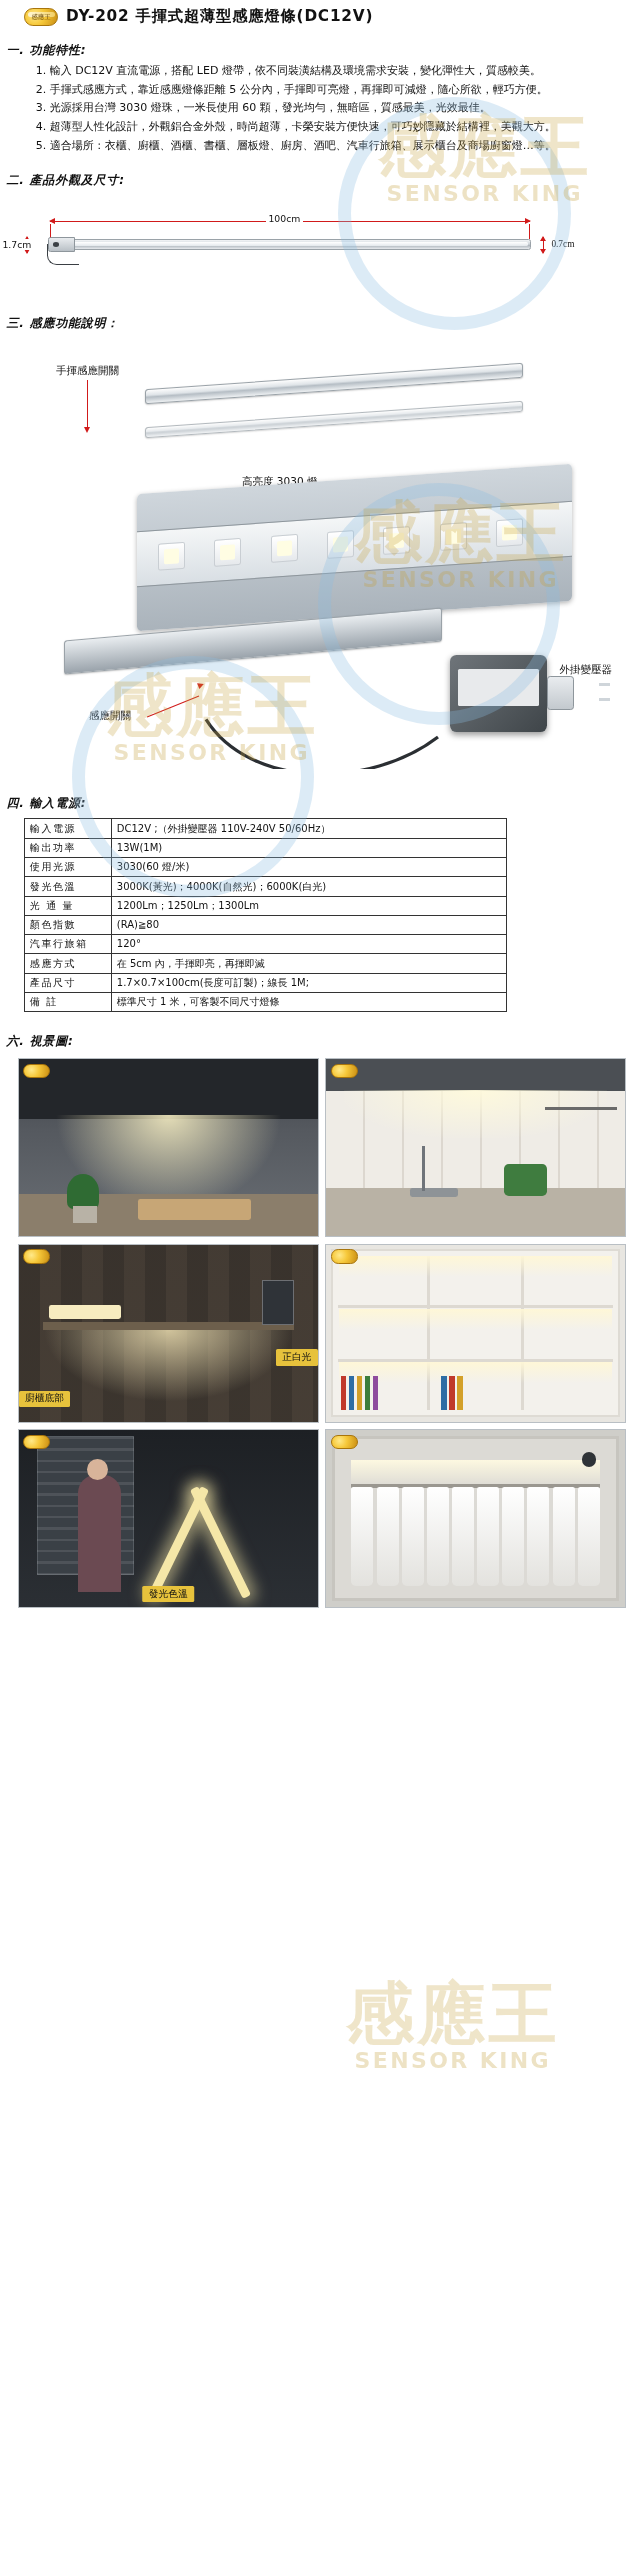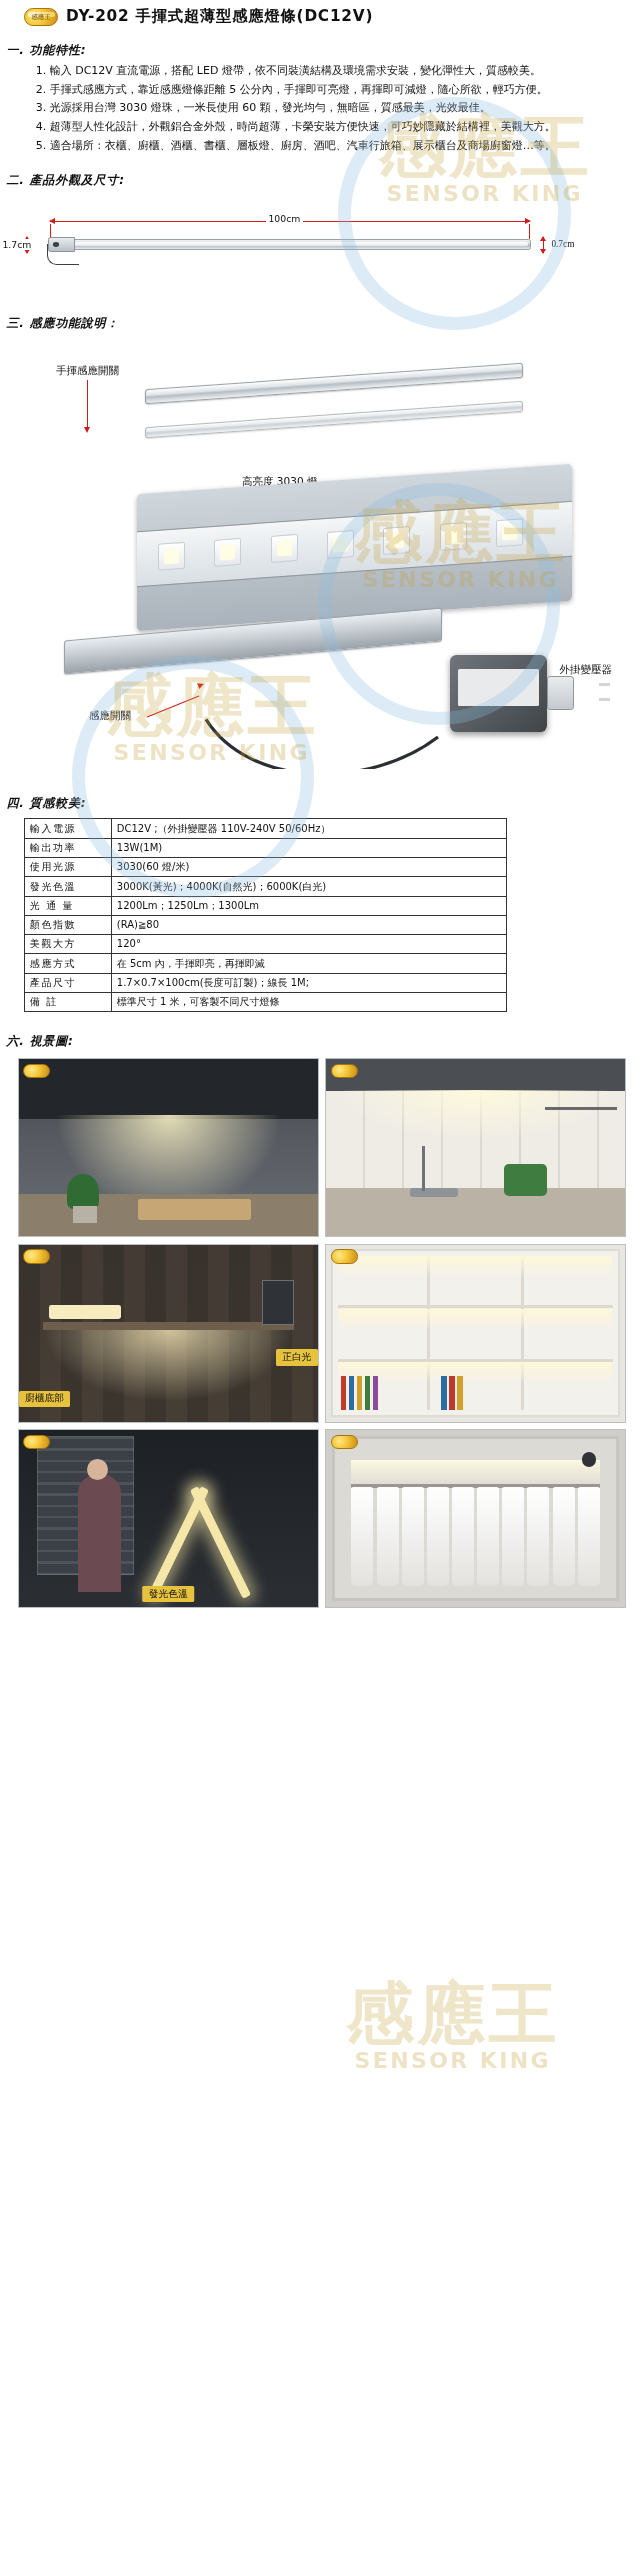--- a/index.html
+++ b/index.html
@@ -464,21 +464,21 @@
       <div class="plug">
         <div class="pin" style="top:6.4px"></div>
         <div class="pin" style="top:21px"></div>
       </div>
     </div>
     <svg class="wire" viewBox="0 0 300 70">
       <path d="M5 8 C 60 95, 210 95, 295 30" stroke="#2b2f33" stroke-width="4" fill="none"></path>
     </svg>
   </div>
 
-  <div class="sec-title" style="margin-top:6.4px;">四. 質感較美:</div>
+  <div class="sec-title" style="margin-top:6.4px;">四. 輸入電源:</div>
   <table class="spec">
     <tbody>
       <tr>
         <td class="k">輸入電源</td>
         <td>DC12V  ;（外掛變壓器 110V-240V  50/60Hz）</td>
       </tr>
       <tr>
         <td class="k">輸出功率</td>
         <td>13W(1M)</td>
       </tr>
@@ -492,21 +492,21 @@
       </tr>
       <tr>
         <td class="k">光  通  量</td>
         <td>1200Lm；1250Lm；1300Lm</td>
       </tr>
       <tr>
         <td class="k">顏色指數</td>
         <td>(RA)≧80</td>
       </tr>
       <tr>
-        <td class="k">美觀大方</td>
+        <td class="k">汽車行旅箱</td>
         <td>120°</td>
       </tr>
       <tr>
         <td class="k">感應方式</td>
         <td>在 5cm 內，手揮即亮，再揮即滅</td>
       </tr>
       <tr>
         <td class="k">產品尺寸</td>
         <td>1.7×0.7×100cm(長度可訂製)；線長 1M;</td>
       </tr>

